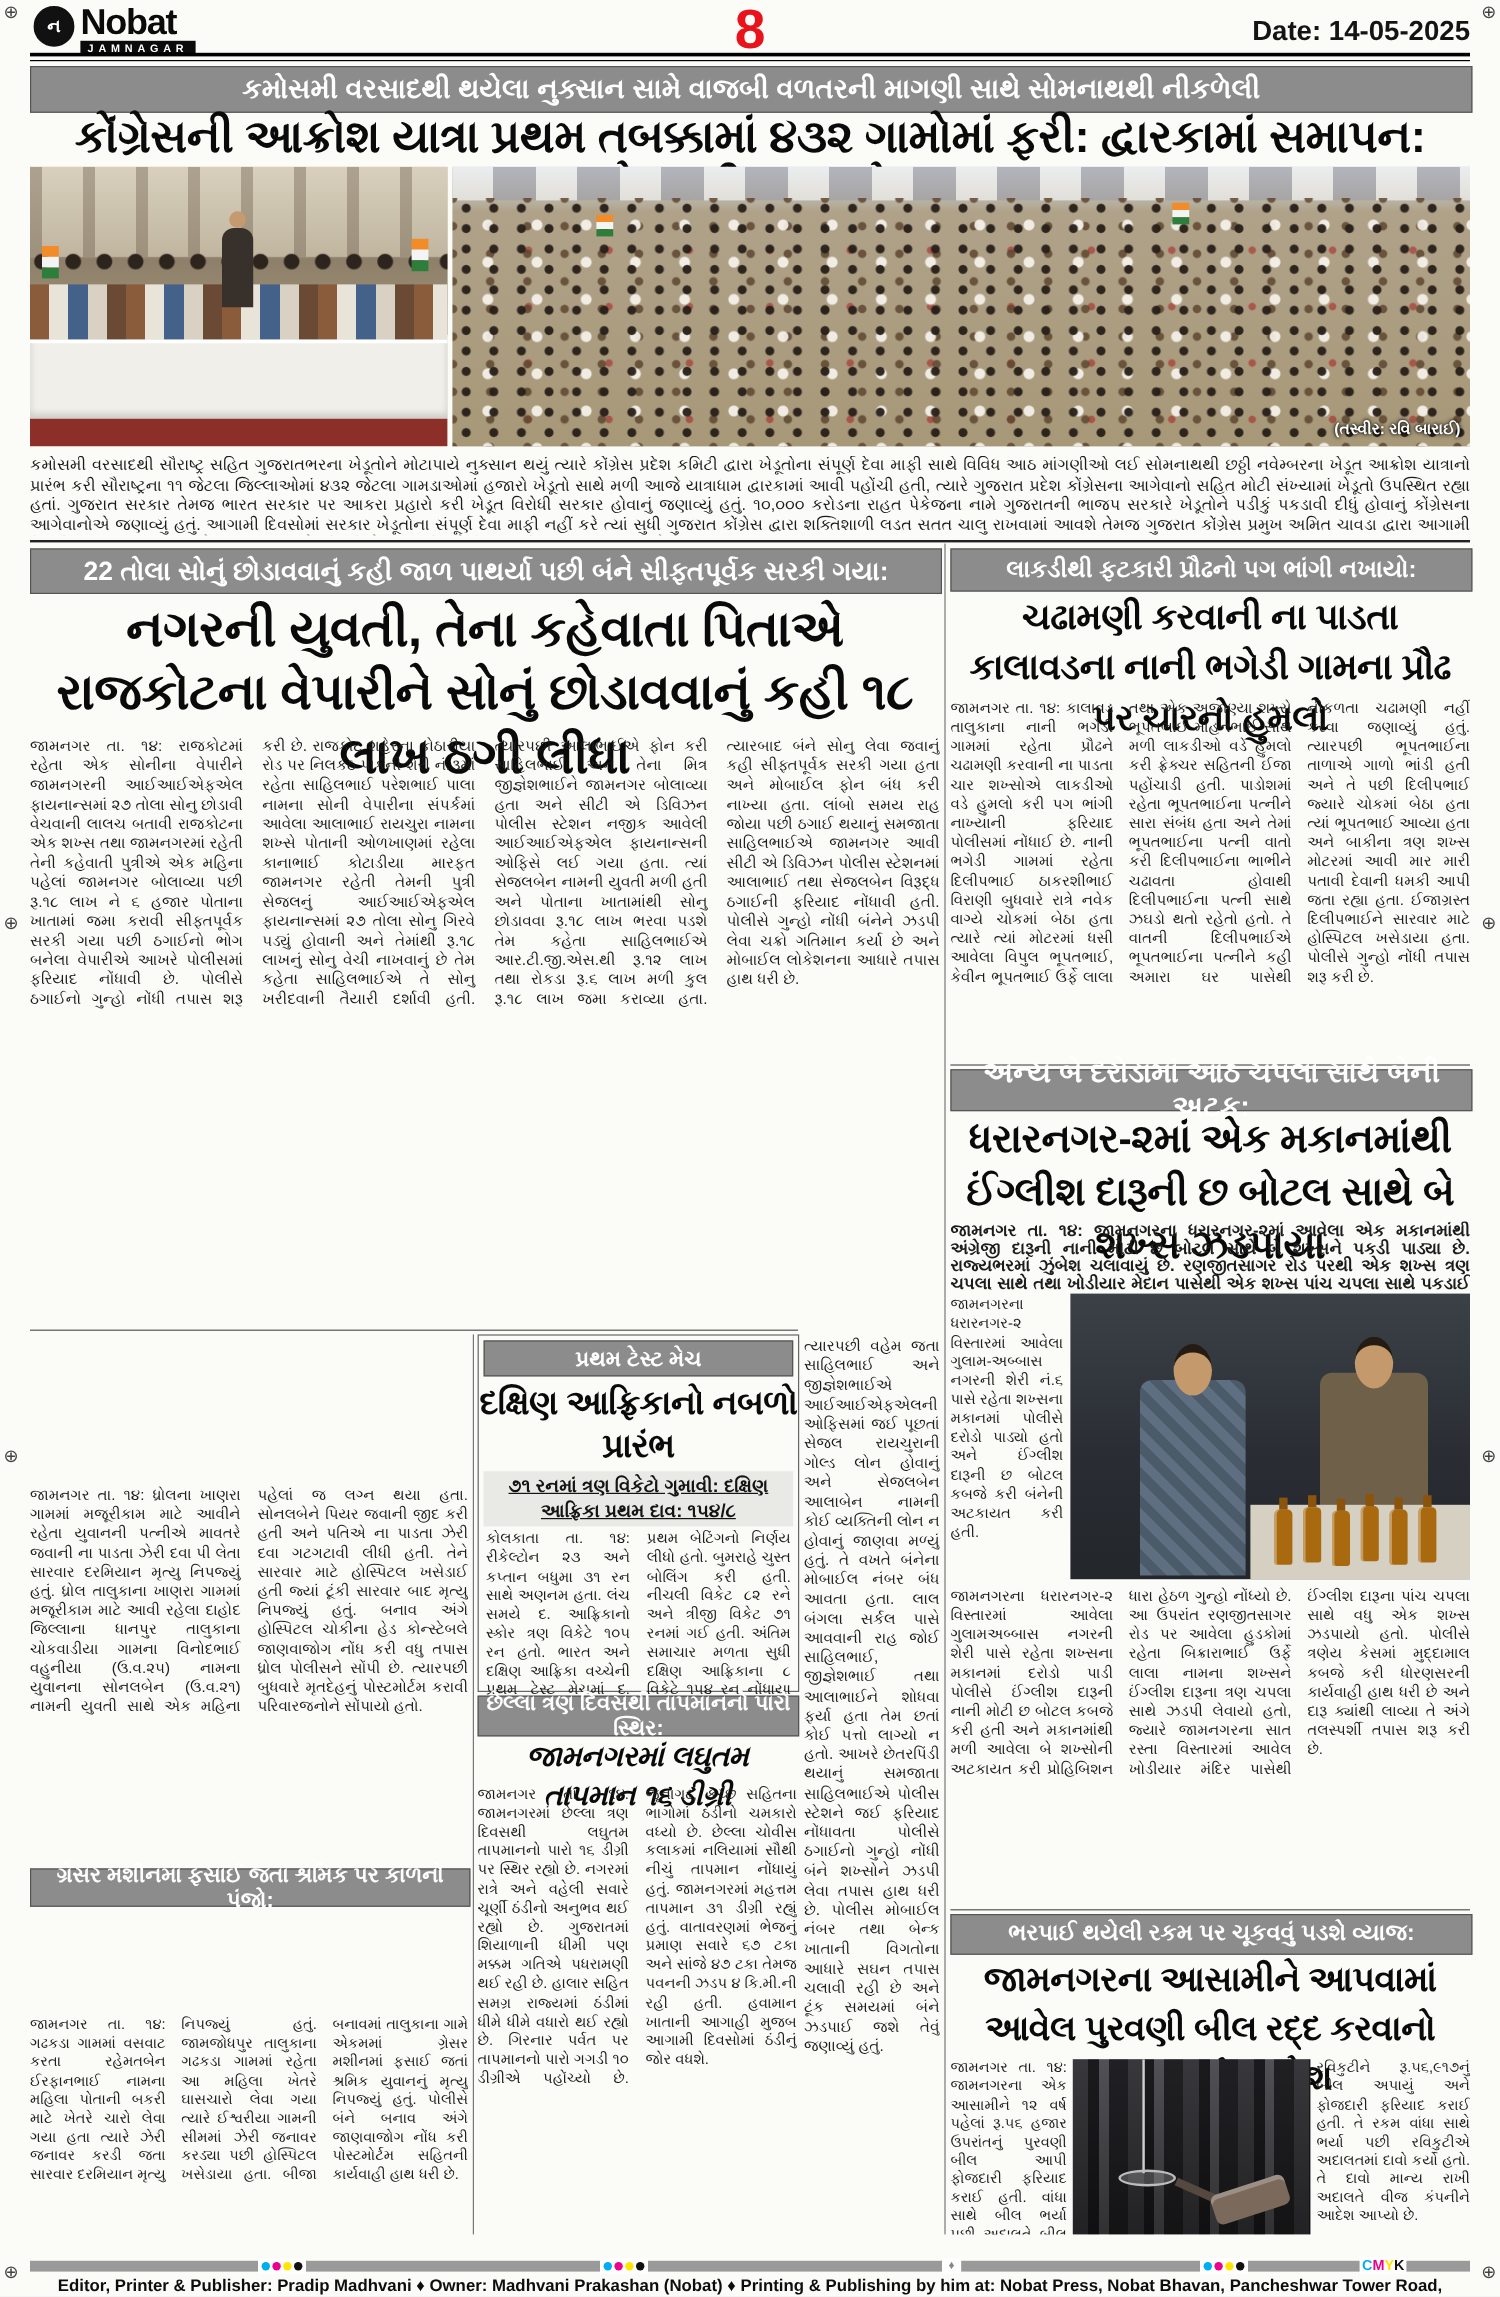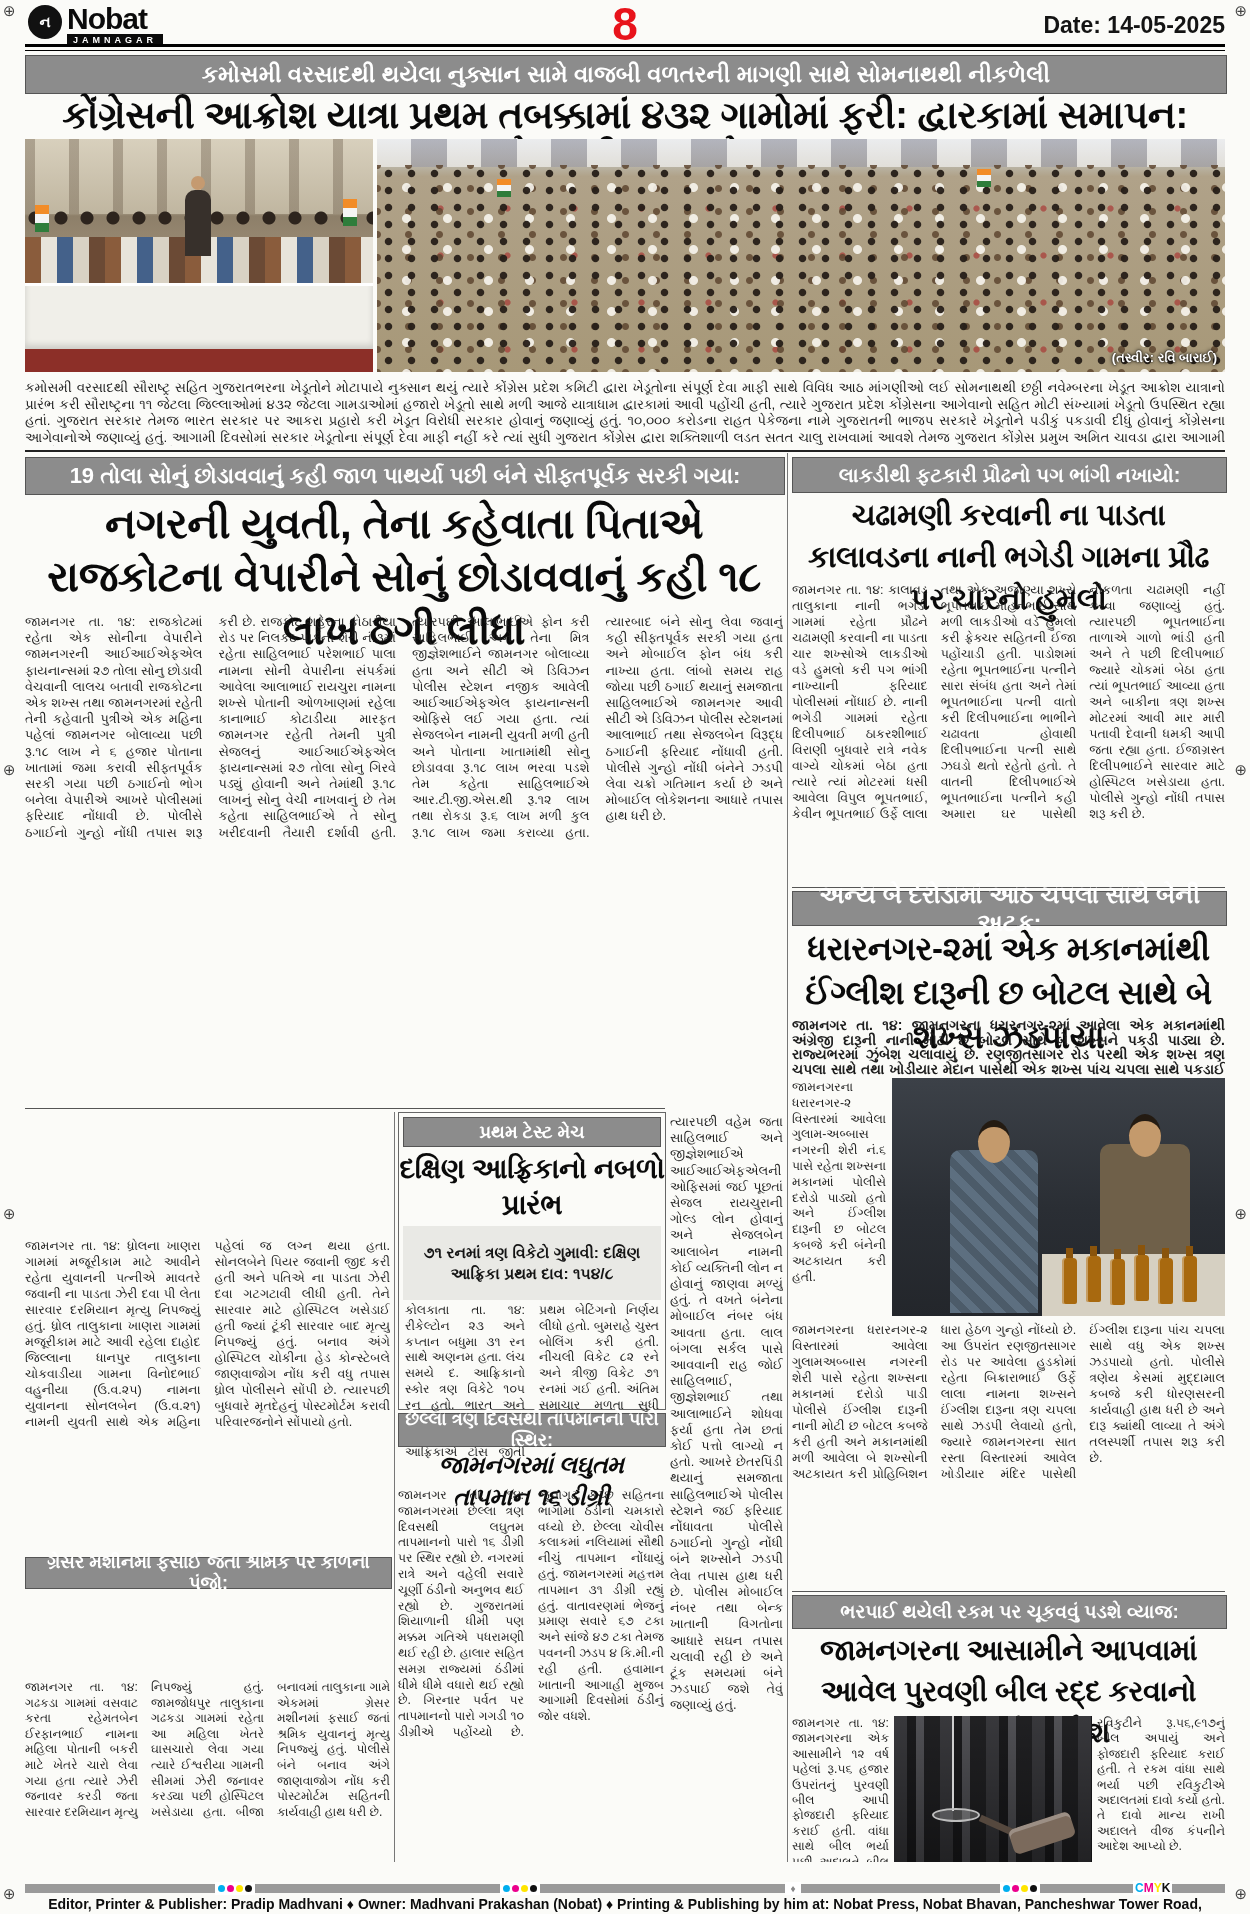--- a/index.html
+++ b/index.html
@@ -150,35 +150,35 @@
       </div>
     <div class="photo-credit">(તસ્વીર: રવિ બારાઈ)</div>
   </div>
 
   <div class="abs body-text" style="left:25px;top:380px;width:1200px;height:66px;font-size:13.5px;line-height:16.5px;">કમોસમી વરસાદથી સૌરાષ્ટ્ર સહિત ગુજરાતભરના ખેડૂતોને મોટાપાયે નુક્સાન થયું ત્યારે કોંગ્રેસ પ્રદેશ કમિટી દ્વારા ખેડૂતોના સંપૂર્ણ દેવા માફી સાથે વિવિધ આઠ માંગણીઓ લઈ સોમનાથથી છઠ્ઠી નવેમ્બરના ખેડૂત આક્રોશ યાત્રાનો પ્રારંભ કરી સૌરાષ્ટ્રના ૧૧ જેટલા જિલ્લાઓમાં ૪૩૨ જેટલા ગામડાઓમાં હજારો ખેડૂતો સાથે મળી આજે યાત્રાધામ દ્વારકામાં આવી પહોંચી હતી, ત્યારે ગુજરાત પ્રદેશ કોંગ્રેસના આગેવાનો સહિત મોટી સંખ્યામાં ખેડૂતો ઉપસ્થિત રહ્યા હતાં. ગુજરાત સરકાર તેમજ ભારત સરકાર પર આકરા પ્રહારો કરી ખેડૂત વિરોધી સરકાર હોવાનું જણાવ્યું હતું. ૧૦,૦૦૦ કરોડના રાહત પેકેજના નામે ગુજરાતની ભાજપ સરકારે ખેડૂતોને પડીકું પકડાવી દીધું હોવાનું કોંગ્રેસના આગેવાનોએ જણાવ્યું હતું. આગામી દિવસોમાં સરકાર ખેડૂતોના સંપૂર્ણ દેવા માફી નહીં કરે ત્યાં સુધી ગુજરાત કોંગ્રેસ દ્વારા શક્તિશાળી લડત સતત ચાલુ રાખવામાં આવશે તેમજ ગુજરાત કોંગ્રેસ પ્રમુખ અમિત ચાવડા દ્વારા આગામી દિવસોમાં ઉત્તર ગુજરાત અને મધ્ય ગુજરાતને જોડતી ખેડૂત આક્રોશ રેલીનું આયોજન કરવામાં આવશે તેવું જણાવ્યું હતું.</div>
   <div class="abs hrule2" style="left:25px;top:450px;width:1200px;"></div>
 
   <div class="abs vrule" style="left:787px;top:453px;height:1409px;"></div>
   <div class="abs vrule" style="left:394px;top:1112px;height:750px;"></div>
 
-  <div class="abs kicker" style="left:25px;top:457px;width:758px;height:36px;font-size:22px;">19 તોલા સોનું છોડાવવાનું કહી જાળ પાથર્યા પછી બંને સીફ્તપૂર્વક સરકી ગયા:</div>
+  <div class="abs kicker" style="left:25px;top:457px;width:758px;height:36px;font-size:22px;">22 તોલા સોનું છોડાવવાનું કહી જાળ પાથર્યા પછી બંને સીફ્તપૂર્વક સરકી ગયા:</div>
   <div class="abs headline" style="left:25px;top:497px;width:758px;font-size:42px;line-height:53px;">નગરની યુવતી, તેના કહેવાતા પિતાએ રાજકોટના વેપારીને સોનું છોડાવવાનું કહી ૧૮ લાખ ઠગી લીધા</div>
   <div class="abs body-text cols-4" style="left:25px;top:614px;width:758px;height:492px;font-size:12.8px;line-height:16.2px;">જામનગર તા. ૧૪: રાજકોટમાં રહેતા એક સોનીના વેપારીને જામનગરની આઈઆઈએફએલ ફાયનાન્સમાં ૨૭ તોલા સોનુ છોડાવી વેચવાની લાલચ બતાવી રાજકોટના એક શખ્સ તથા જામનગરમાં રહેતી તેની કહેવાતી પુત્રીએ એક મહિના પહેલાં જામનગર બોલાવ્યા પછી રૂ.૧૮ લાખ ને ૬ હજાર પોતાના ખાતામાં જમા કરાવી સીફ્તપૂર્વક સરકી ગયા પછી ઠગાઈનો ભોગ બનેલા વેપારીએ આખરે પોલીસમાં ફરિયાદ નોંધાવી છે. પોલીસે ઠગાઈનો ગુન્હો નોંધી તપાસ શરૂ કરી છે. રાજકોટ શહેરના કોઠારીયા રોડ પર નિલકંઠ પાર્કની શેરી નં.૩માં રહેતા સાહિલભાઈ પરેશભાઈ પાલા નામના સોની વેપારીના સંપર્કમાં આવેલા આલાભાઈ રાયચુરા નામના શખ્સે પોતાની ઓળખાણમાં રહેલા કાનાભાઈ કોટાડીયા મારફત જામનગર રહેતી તેમની પુત્રી સેજલનું આઈઆઈએફએલ ફાયનાન્સમાં ૨૭ તોલા સોનુ ગિરવે પડ્યું હોવાની અને તેમાંથી રૂ.૧૮ લાખનું સોનુ વેચી નાખવાનું છે તેમ કહેતા સાહિલભાઈએ તે સોનુ ખરીદવાની તૈયારી દર્શાવી હતી. ત્યારપછી આલાભાઈએ ફોન કરી સાહિલભાઈ અને તેના મિત્ર જીજ્ઞેશભાઈને જામનગર બોલાવ્યા હતા અને સીટી એ ડિવિઝન પોલીસ સ્ટેશન નજીક આવેલી આઈઆઈએફએલ ફાયનાન્સની ઓફિસે લઈ ગયા હતા. ત્યાં સેજલબેન નામની યુવતી મળી હતી અને પોતાના ખાતામાંથી સોનુ છોડાવવા રૂ.૧૮ લાખ ભરવા પડશે તેમ કહેતા સાહિલભાઈએ આર.ટી.જી.એસ.થી રૂ.૧૨ લાખ તથા રોકડા રૂ.૬ લાખ મળી કુલ રૂ.૧૮ લાખ જમા કરાવ્યા હતા. ત્યારબાદ બંને સોનુ લેવા જવાનું કહી સીફ્તપૂર્વક સરકી ગયા હતા અને મોબાઈલ ફોન બંધ કરી નાખ્યા હતા. લાંબો સમય રાહ જોયા પછી ઠગાઈ થયાનું સમજાતા સાહિલભાઈએ જામનગર આવી સીટી એ ડિવિઝન પોલીસ સ્ટેશનમાં આલાભાઈ તથા સેજલબેન વિરૂદ્ધ ઠગાઈની ફરિયાદ નોંધાવી હતી. પોલીસે ગુન્હો નોંધી બંનેને ઝડપી લેવા ચક્રો ગતિમાન કર્યા છે અને મોબાઈલ લોકેશનના આધારે તપાસ હાથ ધરી છે.</div>
   <div class="abs hrule" style="left:25px;top:1108px;width:640px;"></div>
   <div class="abs body-text" style="left:670px;top:1114px;width:113px;height:748px;font-size:12.8px;line-height:16.2px;">ત્યારપછી વહેમ જતા સાહિલભાઈ અને જીજ્ઞેશભાઈએ આઈઆઈએફએલની ઓફિસમાં જઈ પૂછતાં સેજલ રાયચુરાની ગોલ્ડ લોન હોવાનું અને સેજલબેન આલાબેન નામની કોઈ વ્યક્તિની લોન ન હોવાનું જાણવા મળ્યું હતું. તે વખતે બંનેના મોબાઈલ નંબર બંધ આવતા હતા. લાલ બંગલા સર્કલ પાસે આવવાની રાહ જોઈ સાહિલભાઈ, જીજ્ઞેશભાઈ તથા આલાભાઈને શોધવા ફર્યા હતા તેમ છતાં કોઈ પત્તો લાગ્યો ન હતો. આખરે છેતરપિંડી થયાનું સમજાતા સાહિલભાઈએ પોલીસ સ્ટેશને જઈ ફરિયાદ નોંધાવતા પોલીસે ઠગાઈનો ગુન્હો નોંધી બંને શખ્સોને ઝડપી લેવા તપાસ હાથ ધરી છે. પોલીસ મોબાઈલ નંબર તથા બેન્ક ખાતાની વિગતોના આધારે સઘન તપાસ ચલાવી રહી છે અને ટૂંક સમયમાં બંને ઝડપાઈ જશે તેવું જણાવ્યું હતું.</div>
 
   <div class="abs body-text cols-2" style="left:25px;top:1238px;width:365px;height:315px;font-size:12.6px;line-height:16px;">જામનગર તા. ૧૪: ધ્રોલના ખાણરા ગામમાં મજૂરીકામ માટે આવીને રહેતા યુવાનની પત્નીએ માવતરે જવાની ના પાડતા ઝેરી દવા પી લેતા સારવાર દરમિયાન મૃત્યુ નિપજ્યું હતું. ધ્રોલ તાલુકાના ખાણરા ગામમાં મજૂરીકામ માટે આવી રહેલા દાહોદ જિલ્લાના ધાનપુર તાલુકાના ચોકવાડીયા ગામના વિનોદભાઈ વહુનીયા (ઉ.વ.૨૫) નામના યુવાનના સોનલબેન (ઉ.વ.૨૧) નામની યુવતી સાથે એક મહિના પહેલાં જ લગ્ન થયા હતા. સોનલબેને પિયર જવાની જીદ કરી હતી અને પતિએ ના પાડતા ઝેરી દવા ગટગટાવી લીધી હતી. તેને સારવાર માટે હોસ્પિટલ ખસેડાઈ હતી જ્યાં ટૂંકી સારવાર બાદ મૃત્યુ નિપજ્યું હતું. બનાવ અંગે હોસ્પિટલ ચોકીના હેડ કોન્સ્ટેબલે જાણવાજોગ નોંધ કરી વધુ તપાસ ધ્રોલ પોલીસને સોંપી છે. ત્યારપછી બુધવારે મૃતદેહનું પોસ્ટમોર્ટમ કરાવી પરિવારજનોને સોંપાયો હતો.</div>
 
   <div class="abs kicker" style="left:25px;top:1557px;width:365px;height:30px;font-size:18px;">ગ્રેસર મશીનમાં ફસાઈ જતાં શ્રમિક પર કાળનો પંજો:</div>
   <div class="abs body-text cols-3" style="left:25px;top:1680px;width:365px;height:182px;font-size:12.2px;line-height:15.6px;">જામનગર તા. ૧૪: ગઢકડા ગામમાં વસવાટ કરતા રહેમતબેન ઈરફાનભાઈ નામના મહિલા પોતાની બકરી માટે ખેતરે ચારો લેવા ગયા હતા ત્યારે ઝેરી જનાવર કરડી જતા સારવાર દરમિયાન મૃત્યુ નિપજ્યું હતું. જામજોધપુર તાલુકાના ગઢકડા ગામમાં રહેતા આ મહિલા ખેતરે ઘાસચારો લેવા ગયા ત્યારે ઈશ્વરીયા ગામની સીમમાં ઝેરી જનાવર કરડ્યા પછી હોસ્પિટલ ખસેડાયા હતા. બીજા બનાવમાં તાલુકાના ગામે એકમમાં ગ્રેસર મશીનમાં ફસાઈ જતાં શ્રમિક યુવાનનું મૃત્યુ નિપજ્યું હતું. પોલીસે બંને બનાવ અંગે જાણવાજોગ નોંધ કરી પોસ્ટમોર્ટમ સહિતની કાર્યવાહી હાથ ધરી છે.</div>
 
   <div class="abs boxed" style="left:398px;top:1112px;width:266px;height:296px;">
     <div class="kicker" style="margin:4px;height:28px;font-size:18px;">પ્રથમ ટેસ્ટ મેચ</div>
     <div class="headline" style="font-size:28px;line-height:36px;">દક્ષિણ આફ્રિકાનો નબળો પ્રારંભ</div>
-    <div class="subbox" style="margin:3px 4px;font-size:15.5px;line-height:21px;padding:16px;">૭૧ રનમાં ત્રણ વિકેટો ગુમાવી: દક્ષિણ આફ્રિકા પ્રથમ દાવ: ૧૫૪/૮</div>
+    <div class="subbox" style="margin:3px 4px;font-size:15.5px;line-height:21px;padding:2px;text-decoration:underline;">૭૧ રનમાં ત્રણ વિકેટો ગુમાવી: દક્ષિણ આફ્રિકા પ્રથમ દાવ: ૧૫૪/૮</div>
     <div class="body-text cols-2" style="margin:2px 6px;height:158px;font-size:12.4px;line-height:15.8px;">કોલકાતા તા. ૧૪: રીકેલ્ટોન ૨૩ અને કપ્તાન બધુમા ૩૧ રન સાથે અણનમ હતા. લંચ સમયે દ. આફ્રિકાનો સ્કોર ત્રણ વિકેટે ૧૦૫ રન હતો. ભારત અને દક્ષિણ આફ્રિકા વચ્ચેની પ્રથમ ટેસ્ટ મેચમાં દ. આફ્રિકાએ ટોસ જીતી પ્રથમ બેટિંગનો નિર્ણય લીધો હતો. બુમરાહે ચુસ્ત બોલિંગ કરી હતી. નીચલી વિકેટ ૮૨ રને અને ત્રીજી વિકેટ ૭૧ રનમાં ગઈ હતી. અંતિમ સમાચાર મળતા સુધી દક્ષિણ આફ્રિકાના ૮ વિકેટે ૧૫૪ રન નોંધાયા હતા. માર્કમ ૩૧ રન, ૧૫૪માં ૮ વિકેટ.</div>
   </div>
 
   <div class="abs kicker" style="left:398px;top:1413px;width:266px;height:32px;font-size:18px;">છેલ્લા ત્રણ દિવસથી તાપમાનનો પારો સ્થિર:</div>
   <div class="abs headline" style="left:398px;top:1449px;width:266px;font-size:24px;line-height:32px;font-style:italic;">જામનગરમાં લઘુતમ તાપમાન ૧૬ ડીગ્રી</div>
   <div class="abs body-text cols-2" style="left:398px;top:1488px;width:266px;height:374px;font-size:12.4px;line-height:15.8px;">જામનગર તા. ૧૪: જામનગરમાં છેલ્લા ત્રણ દિવસથી લઘુતમ તાપમાનનો પારો ૧૬ ડીગ્રી પર સ્થિર રહ્યો છે. નગરમાં રાત્રે અને વહેલી સવારે ચૂર્ણી ઠંડીનો અનુભવ થઈ રહ્યો છે. ગુજરાતમાં શિયાળાની ધીમી પણ મક્કમ ગતિએ પધરામણી થઈ રહી છે. હાલાર સહિત સમગ્ર રાજ્યમાં ઠંડીમાં ધીમે ધીમે વધારો થઈ રહ્યો છે. ગિરનાર પર્વત પર તાપમાનનો પારો ગગડી ૧૦ ડીગ્રીએ પહોંચ્યો છે. જૂનાગઢ, કચ્છ સહિતના ભાગોમાં ઠંડીનો ચમકારો વધ્યો છે. છેલ્લા ચોવીસ કલાકમાં નલિયામાં સૌથી નીચું તાપમાન નોંધાયું હતું. જામનગરમાં મહત્તમ તાપમાન ૩૧ ડીગ્રી રહ્યું હતું. વાતાવરણમાં ભેજનું પ્રમાણ સવારે ૬૭ ટકા અને સાંજે ૪૭ ટકા તેમજ પવનની ઝડપ ૪ કિ.મી.ની રહી હતી. હવામાન ખાતાની આગાહી મુજબ આગામી દિવસોમાં ઠંડીનું જોર વધશે.</div>
 
   <div class="abs kicker" style="left:792px;top:457px;width:433px;height:34px;font-size:20px;">લાકડીથી ફટકારી પ્રૌઢનો પગ ભાંગી નખાયો:</div>
   <div class="abs headline" style="left:792px;top:494px;width:433px;font-size:30px;line-height:42px;">ચઢામણી કરવાની ના પાડતા કાલાવડના નાની ભગેડી ગામના પ્રૌઢ પર ચારનો હુમલો</div>
   <div class="abs body-text cols-3" style="left:792px;top:582px;width:433px;height:302px;font-size:12.6px;line-height:16px;">જામનગર તા. ૧૪: કાલાવડ તાલુકાના નાની ભગેડી ગામમાં રહેતા પ્રૌઢને ચઢામણી કરવાની ના પાડતા ચાર શખ્સોએ લાકડીઓ વડે હુમલો કરી પગ ભાંગી નાખ્યાની ફરિયાદ પોલીસમાં નોંધાઈ છે. નાની ભગેડી ગામમાં રહેતા દિલીપભાઈ ઠાકરશીભાઈ વિરાણી બુધવારે રાત્રે નવેક વાગ્યે ચોકમાં બેઠા હતા ત્યારે ત્યાં મોટરમાં ધસી આવેલા વિપુલ ભૂપતભાઈ, કેવીન ભૂપતભાઈ ઉર્ફે લાલા તથા એક અજાણ્યા શખ્સે ભૂપતભાઈ મોહનભાઈ સાથે મળી લાકડીઓ વડે હુમલો કરી ફ્રેક્ચર સહિતની ઈજા પહોંચાડી હતી. પાડોશમાં રહેતા ભૂપતભાઈના પત્નીને સારા સંબંધ હતા અને તેમાં ભૂપતભાઈના પત્ની વાતો કરી દિલીપભાઈના ભાભીને ચઢાવતા હોવાથી દિલીપભાઈના પત્ની સાથે ઝઘડો થતો રહેતો હતો. તે વાતની દિલીપભાઈએ ભૂપતભાઈના પત્નીને કહી અમારા ઘર પાસેથી નીકળતા ચઢામણી નહીં કરવા જણાવ્યું હતું. ત્યારપછી ભૂપતભાઈના તાળાએ ગાળો ભાંડી હતી અને તે પછી દિલીપભાઈ જ્યારે ચોકમાં બેઠા હતા ત્યાં ભૂપતભાઈ આવ્યા હતા અને બાકીના ત્રણ શખ્સ મોટરમાં આવી માર મારી પતાવી દેવાની ધમકી આપી જતા રહ્યા હતા. ઈજાગ્રસ્ત દિલીપભાઈને સારવાર માટે હોસ્પિટલ ખસેડાયા હતા. પોલીસે ગુન્હો નોંધી તપાસ શરૂ કરી છે.</div>

